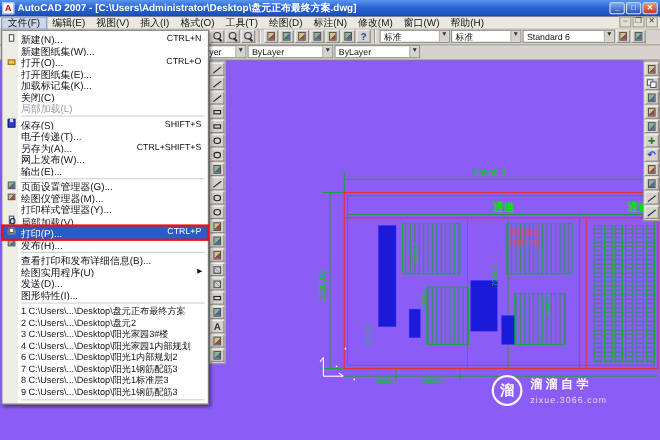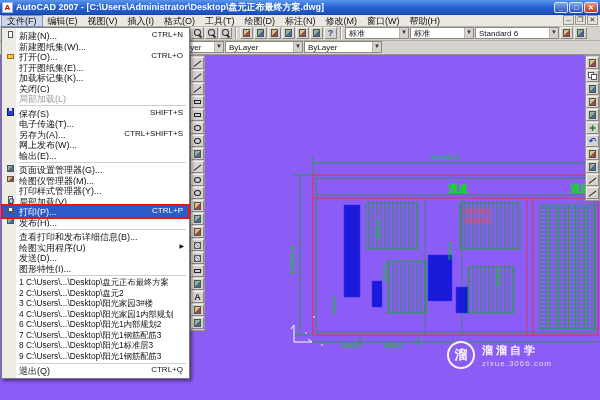--- a/index.html
+++ b/index.html
@@ -433,25 +433,20 @@
     </div>
   <div class="mi recent">
       <span class="mic"></span>
       <span class="lbl">8 C:\Users\...\Desktop\阳光1标准层3</span>
     </div>
   <div class="mi recent">
       <span class="mic"></span>
       <span class="lbl">9 C:\Users\...\Desktop\阳光1钢筋配筋3</span>
     </div>
   <div class="msep"></div>
-  <div class="mi">
-      <span class="mic"></span>
-      <span class="lbl">退出(Q)</span>
-      <span class="sc">CTRL+Q</span>
-    </div>
 </div>
 
 <div class="watermark">
   <div class="wm-logo">
       <span>溜</span>
     </div>
   <div>
     <div class="wm-brand">溜溜自学</div>
     <div class="wm-site">zixue.3066.com</div>
   </div>

